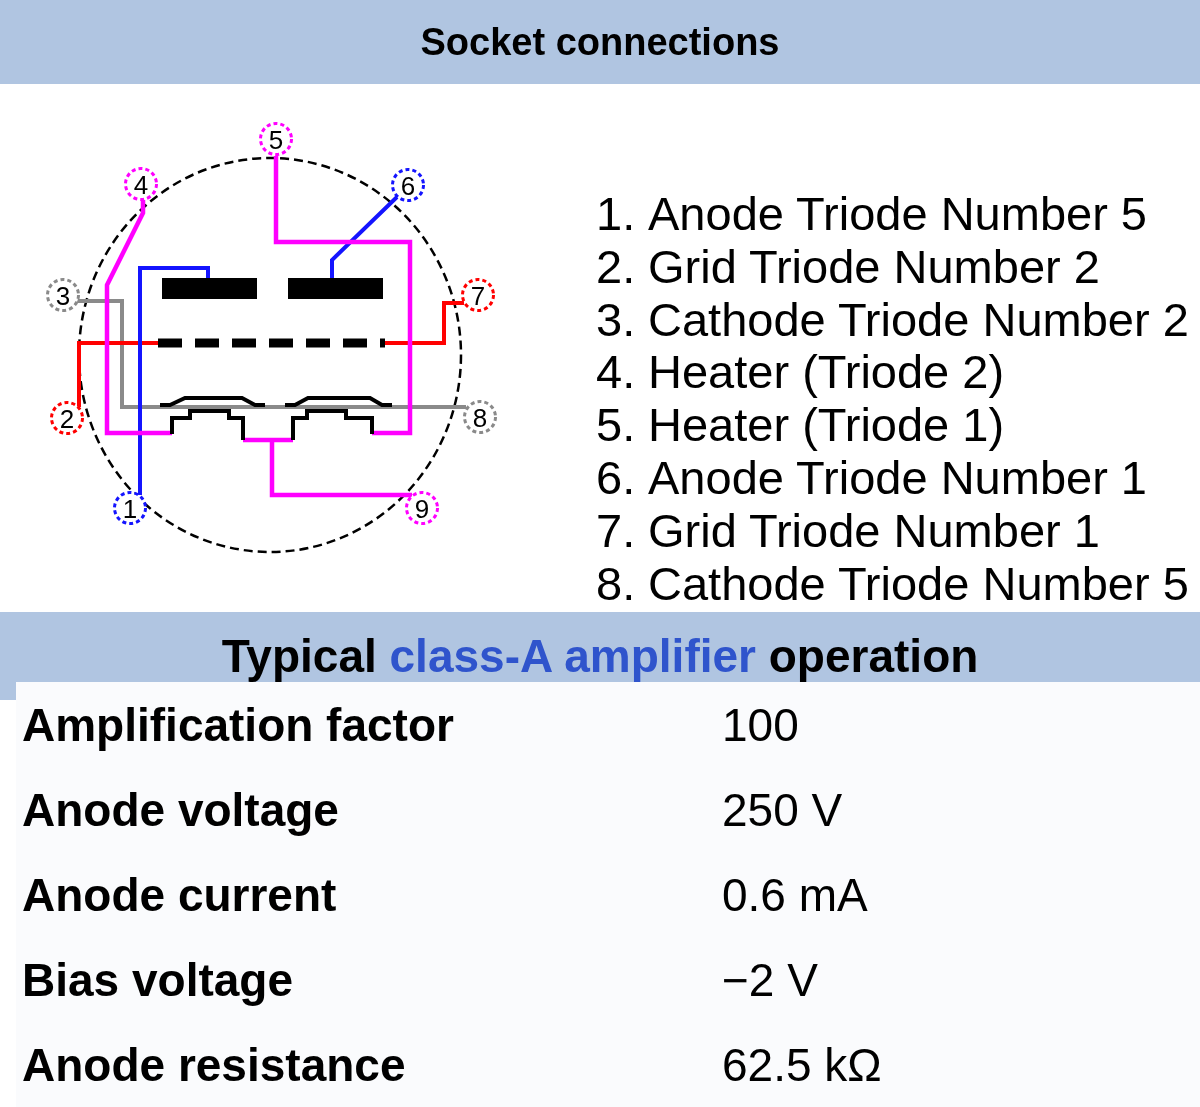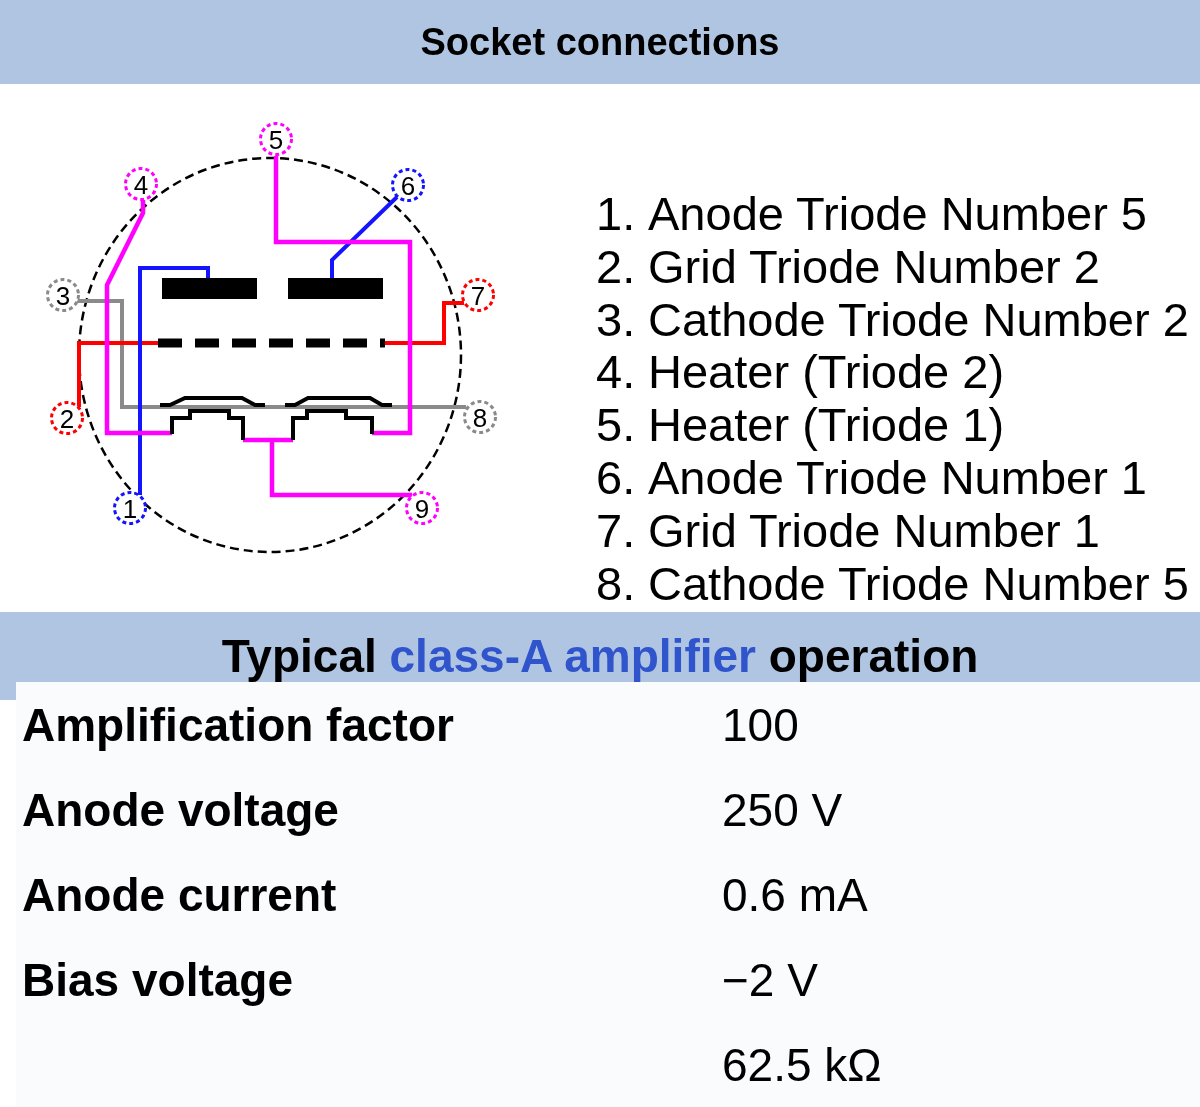--- a/index.html
+++ b/index.html
@@ -176,15 +176,16 @@
   </div>
   <div class="spec-row">
     <span class="spec-label">Anode current</span>
     <span class="spec-value">0.6 mA</span>
   </div>
   <div class="spec-row">
     <span class="spec-label">Bias voltage</span>
     <span class="spec-value">−2 V</span>
   </div>
   <div class="spec-row">
+    <span class="spec-label">Anode resistance</span>
     <span class="spec-value">62.5 kΩ</span>
   </div>
 </div>
 
 </body></html>

